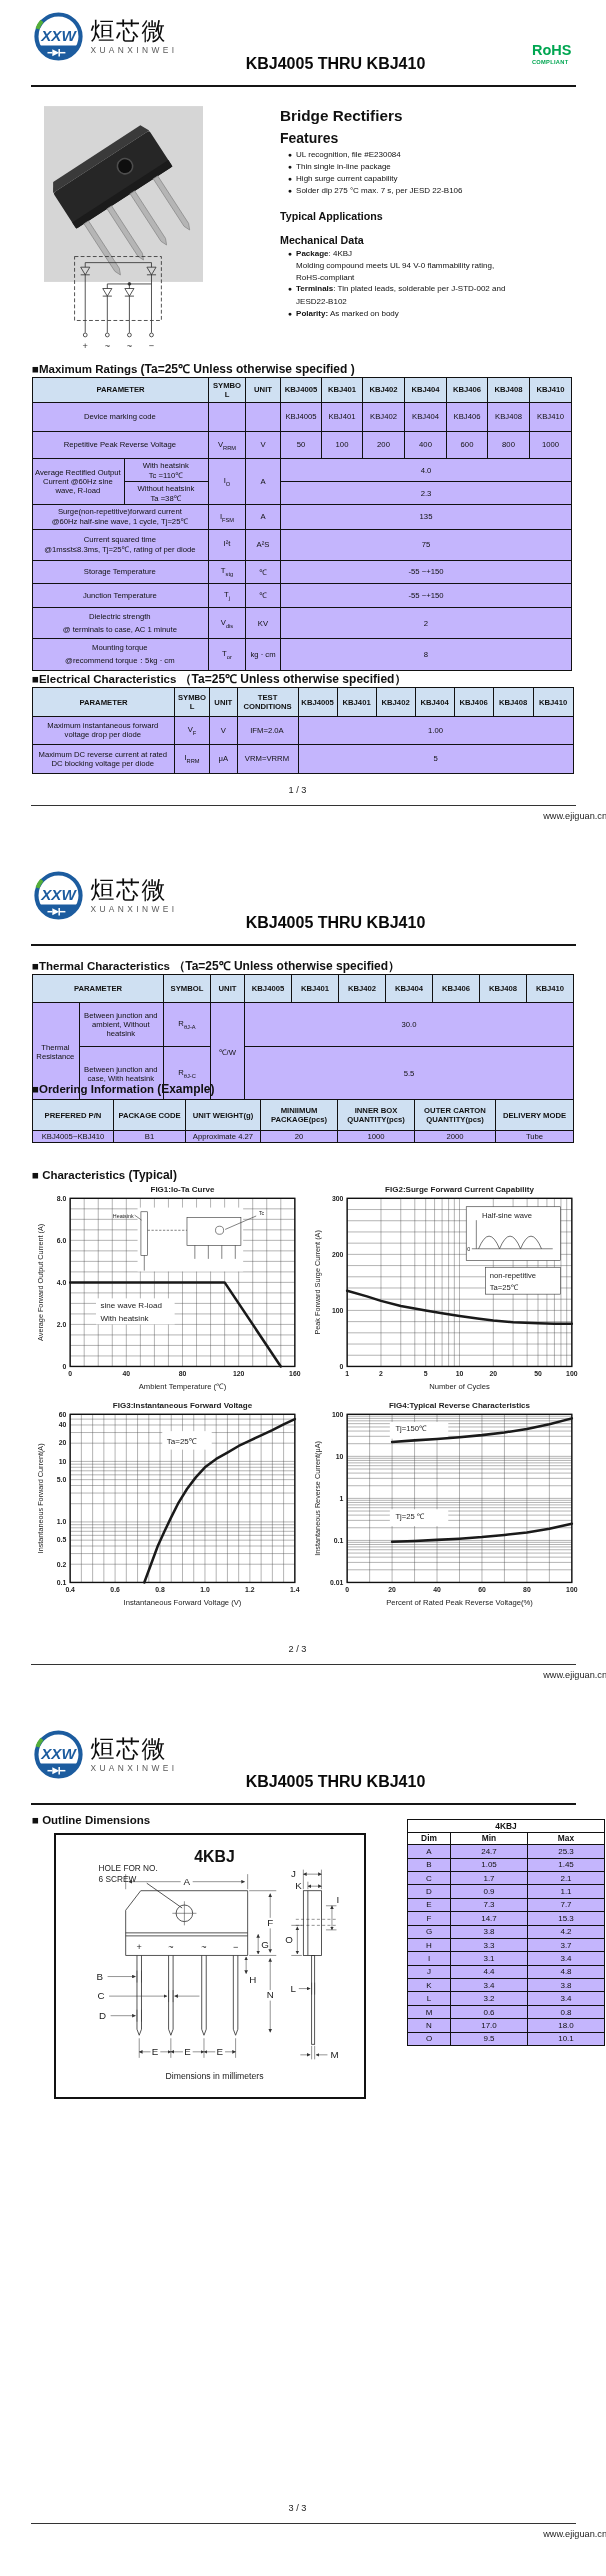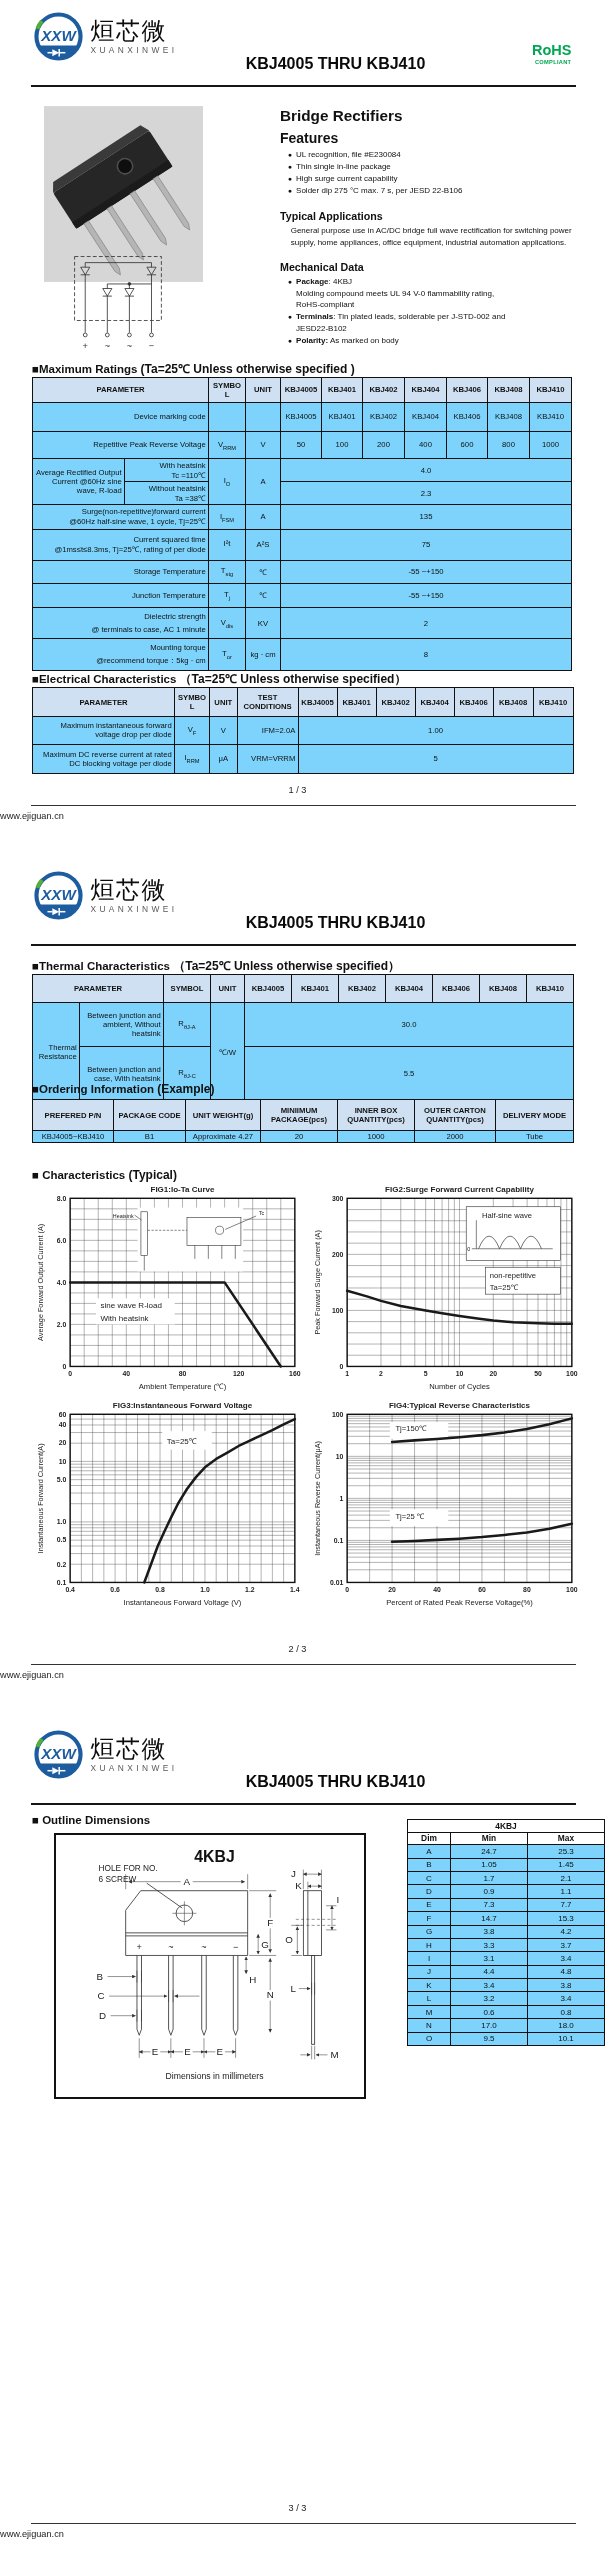--- a/index.html
+++ b/index.html
@@ -6,52 +6,52 @@
   html,body{background:#fff}
   body{width:607px;font-family:"Liberation Sans",sans-serif;color:#111}
   .page{position:relative;width:607px;height:859px;overflow:hidden;background:#fff}
   
   .hdr{position:absolute;left:31px;right:31px;top:9.2px;height:78px;border-bottom:2.3px solid #151515}
   .logo{position:absolute;left:1.5px;top:1.5px;display:flex;align-items:center;gap:6.9px}
   .logo-txt{display:flex;flex-direction:column}
   .logo-cn{font-size:24px;font-weight:normal;letter-spacing:1.5px;color:#0c0c0c;line-height:1.05}
   .logo-en{font-size:8.4px;color:#5a5a5a;letter-spacing:3.4px;margin-top:1.5px}
   .doc-title{position:absolute;left:178px;width:253px;top:46px;text-align:center;font-size:16px;font-weight:bold;color:#0a0a0a}
-  .rohs{position:absolute;right:4.6px;top:34px;text-align:right;line-height:1.1}
+  .rohs{position:absolute;right:4.6px;top:34px;text-align:left;line-height:1.1}
   .rohs-1{font-size:14.5px;font-weight:bold;color:#00a651}
   .rohs-2{font-size:5.7px;font-weight:bold;color:#00a651;letter-spacing:0.3px}
   
   .sechead{position:absolute;left:32px;font-size:11.5px;font-weight:bold;color:#111;white-space:nowrap}
   .sechead .cond{font-size:12px;font-weight:bold}
   
-  .dtable{border-collapse:collapse;background:#7dd3fc;border:1.5px solid #111;table-layout:fixed}
+  .dtable{border-collapse:collapse;background:#c4b5fd;border:1.5px solid #111;table-layout:fixed}
   .dtable th,.dtable td{border:0.8px solid #111;font-size:7.7px;color:#111;text-align:center;vertical-align:middle;padding:0.8px 2.3px;word-wrap:break-word}
   .dtable thead th{background:#cfe0f2;font-weight:bold}
-  .dtable td.pl{text-align:right;padding-left:1px}
+  .dtable td.pl{text-align:center;padding-left:1px}
   .dtable sub{font-size:5.7px}
   .dims{border:1.1px solid #111}
   .dims th{background:#fff !important;font-size:8.4px}
   .dims td{height:13.4px;font-size:8px}
   
   .rightcol{position:absolute;left:280px;top:107px;width:300px}
   .ptitle{font-size:15.3px;font-weight:bold}
   .subhead{font-size:14px;font-weight:bold;margin-top:5.4px}
   .subhead2{font-size:10.7px;font-weight:bold;margin-top:12.2px}
   .blist{margin:2.3px 0 0 7.7px}
   .bi{display:flex;font-size:8px;line-height:12.2px}
   .bi .dot{width:8.4px;font-size:6.9px}
   .bi .lbl{font-weight:bold}
   .sub-line{margin-left:8.4px;font-size:8px;line-height:11.5px;width:207px}
   .para{margin:3.1px 0 0 10.7px;width:283px;font-size:8px;line-height:12.2px}
   
   .chart{position:absolute;width:269px;height:211px}
   
   .pagenum{position:absolute;left:0;right:12px;top:785px;text-align:center;font-size:9.2px;color:#222}
   .footrule{position:absolute;left:31px;right:31px;top:805px;border-top:1.1px solid #333}
-  .site{position:absolute;left:0;right:0;top:811px;text-align:left;font-size:9.2px;color:#222}
+  .site{position:absolute;left:0;right:0;top:811px;text-align:right;font-size:9.2px;color:#222}
   .absbox{position:absolute}
   .outline-box{position:absolute;border:2.3px solid #111;background:#fff}
   svg text{font-family:"Liberation Sans",sans-serif}
   .dimletter{font-family:"Liberation Serif",serif;font-size:13px;fill:#222}
 </style>
 </head>
 <body>
 
 <div class="page">
   <div class="hdr">
@@ -150,21 +150,20 @@
       <div class="bi">
           <span class="dot">●</span>
           <span>High surge current capability</span>
         </div>
       <div class="bi">
           <span class="dot">●</span>
           <span>Solder dip 275 °C max. 7 s, per JESD 22-B106</span>
         </div>
     </div>
     <div class="subhead2">Typical  Applications</div>
-    <div class="para">General purpose use in AC/DC bridge full wave rectification for switching power supply, home appliances, office equipment, industrial automation applications.</div>
     <div class="subhead2">Mechanical Data</div>
     <div class="blist">
       <div class="bi">
           <span class="dot">●</span>
           <span><span class="lbl">Package</span><span>: 4KBJ</span></span>
         </div>
       <div class="sub-line">Molding compound meets UL 94 V-0 flammability rating, RoHS-compliant</div>
       <div class="bi">
           <span class="dot">●</span>
           <span style="width:230px"><span class="lbl">Terminals</span><span>: Tin plated leads, solderable per J-STD-002 and JESD22-B102</span></span>

